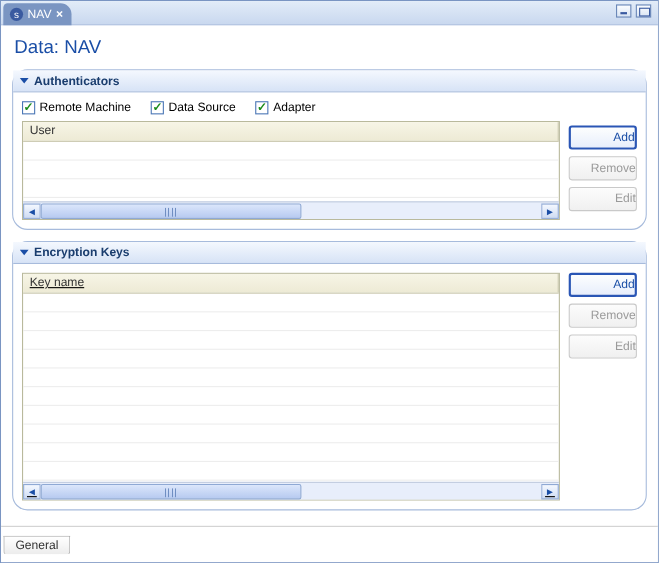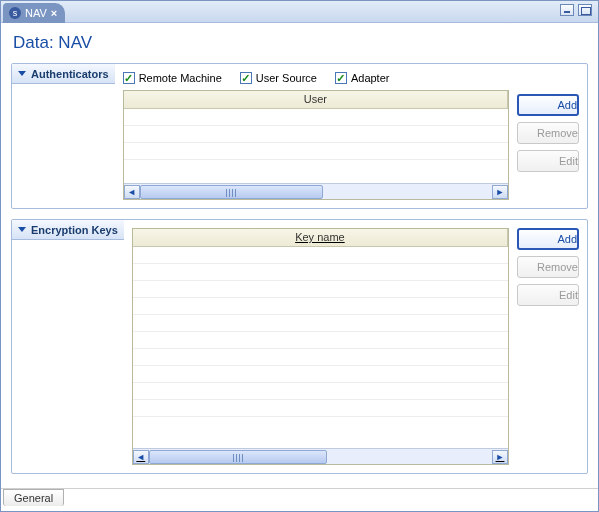--- a/index.html
+++ b/index.html
@@ -85,24 +85,24 @@
   }
   .page-title {
     color: #1a4ea6;
     font-size: 17px;
     margin: 2px 0 10px 2px;
     font-weight: normal;
   }
   
   .section {
     border: 1px solid #a7bbdc;
-    border-radius: 2px;
+    border-radius: 14px;
     margin-bottom: 10px;
     display:flex;
-    flex-direction:row;
+    flex-direction:column;
   }
   .section-header {
     height: 20px;
     background: linear-gradient(#f4f8fe, #d7e3f6);
     border-bottom: 1px solid #a7bbdc;
     display:flex;
     align-items:center;
     padding: 0 6px;
     gap:5px;
     cursor:pointer;
@@ -116,21 +116,21 @@
   .section-title {
     font-weight: bold;
     color: #1a3d6e;
   }
   .section-body {
     padding: 8px;
     display:flex;
     gap:8px;
     flex:1;
   }
-  .col-left { flex:1; display:flex; flex-direction:column;text-align:center; }
+  .col-left { flex:1; display:flex; flex-direction:column; }
   .col-right { width:62px; display:flex; flex-direction:column; gap:6px; }
   
   .checks {
     display:flex;
     gap:18px;
     margin-bottom:6px;
     color:#000;
   }
   .check {
     display:flex; align-items:center; gap:4px;
@@ -219,23 +219,23 @@
     line-height:18px;
   }
   .btn.disabled{
     color:#9a9a9a;
     border-color:#c9c9c9;
     background:linear-gradient(#fcfcfc,#f0f0f0);
     cursor:default;
   }
   
   .bottom-tabs{
-    height:23px;
-    display:flex;
-    align-items:flex-start;
+    height:33px;
+    display:flex;
+    align-items:center;
     padding-left:2px;
     background:#fff;
     border-top:1px solid #d0d0d0;
   }
   .btab{
     padding:2px 10px;
     font-size:11px;
     color:#333;
     border:1px solid #b0b0b0;
     border-top:1px solid #b0b0b0;
@@ -274,21 +274,21 @@
       </div>
       <div class="section-body">
         <div class="col-left">
           <div class="checks">
             <label class="check">
               <span class="cbox checked"></span>
               <span>Remote Machine</span>
             </label>
             <label class="check">
               <span class="cbox checked"></span>
-              <span>User Source</span>
+              <span>Data Source</span>
             </label>
             <label class="check">
               <span class="cbox checked"></span>
               <span>Adapter</span>
             </label>
           </div>
           <div class="table">
             <div class="thead">
               <div class="th" style="flex:1">User</div>
             </div>

